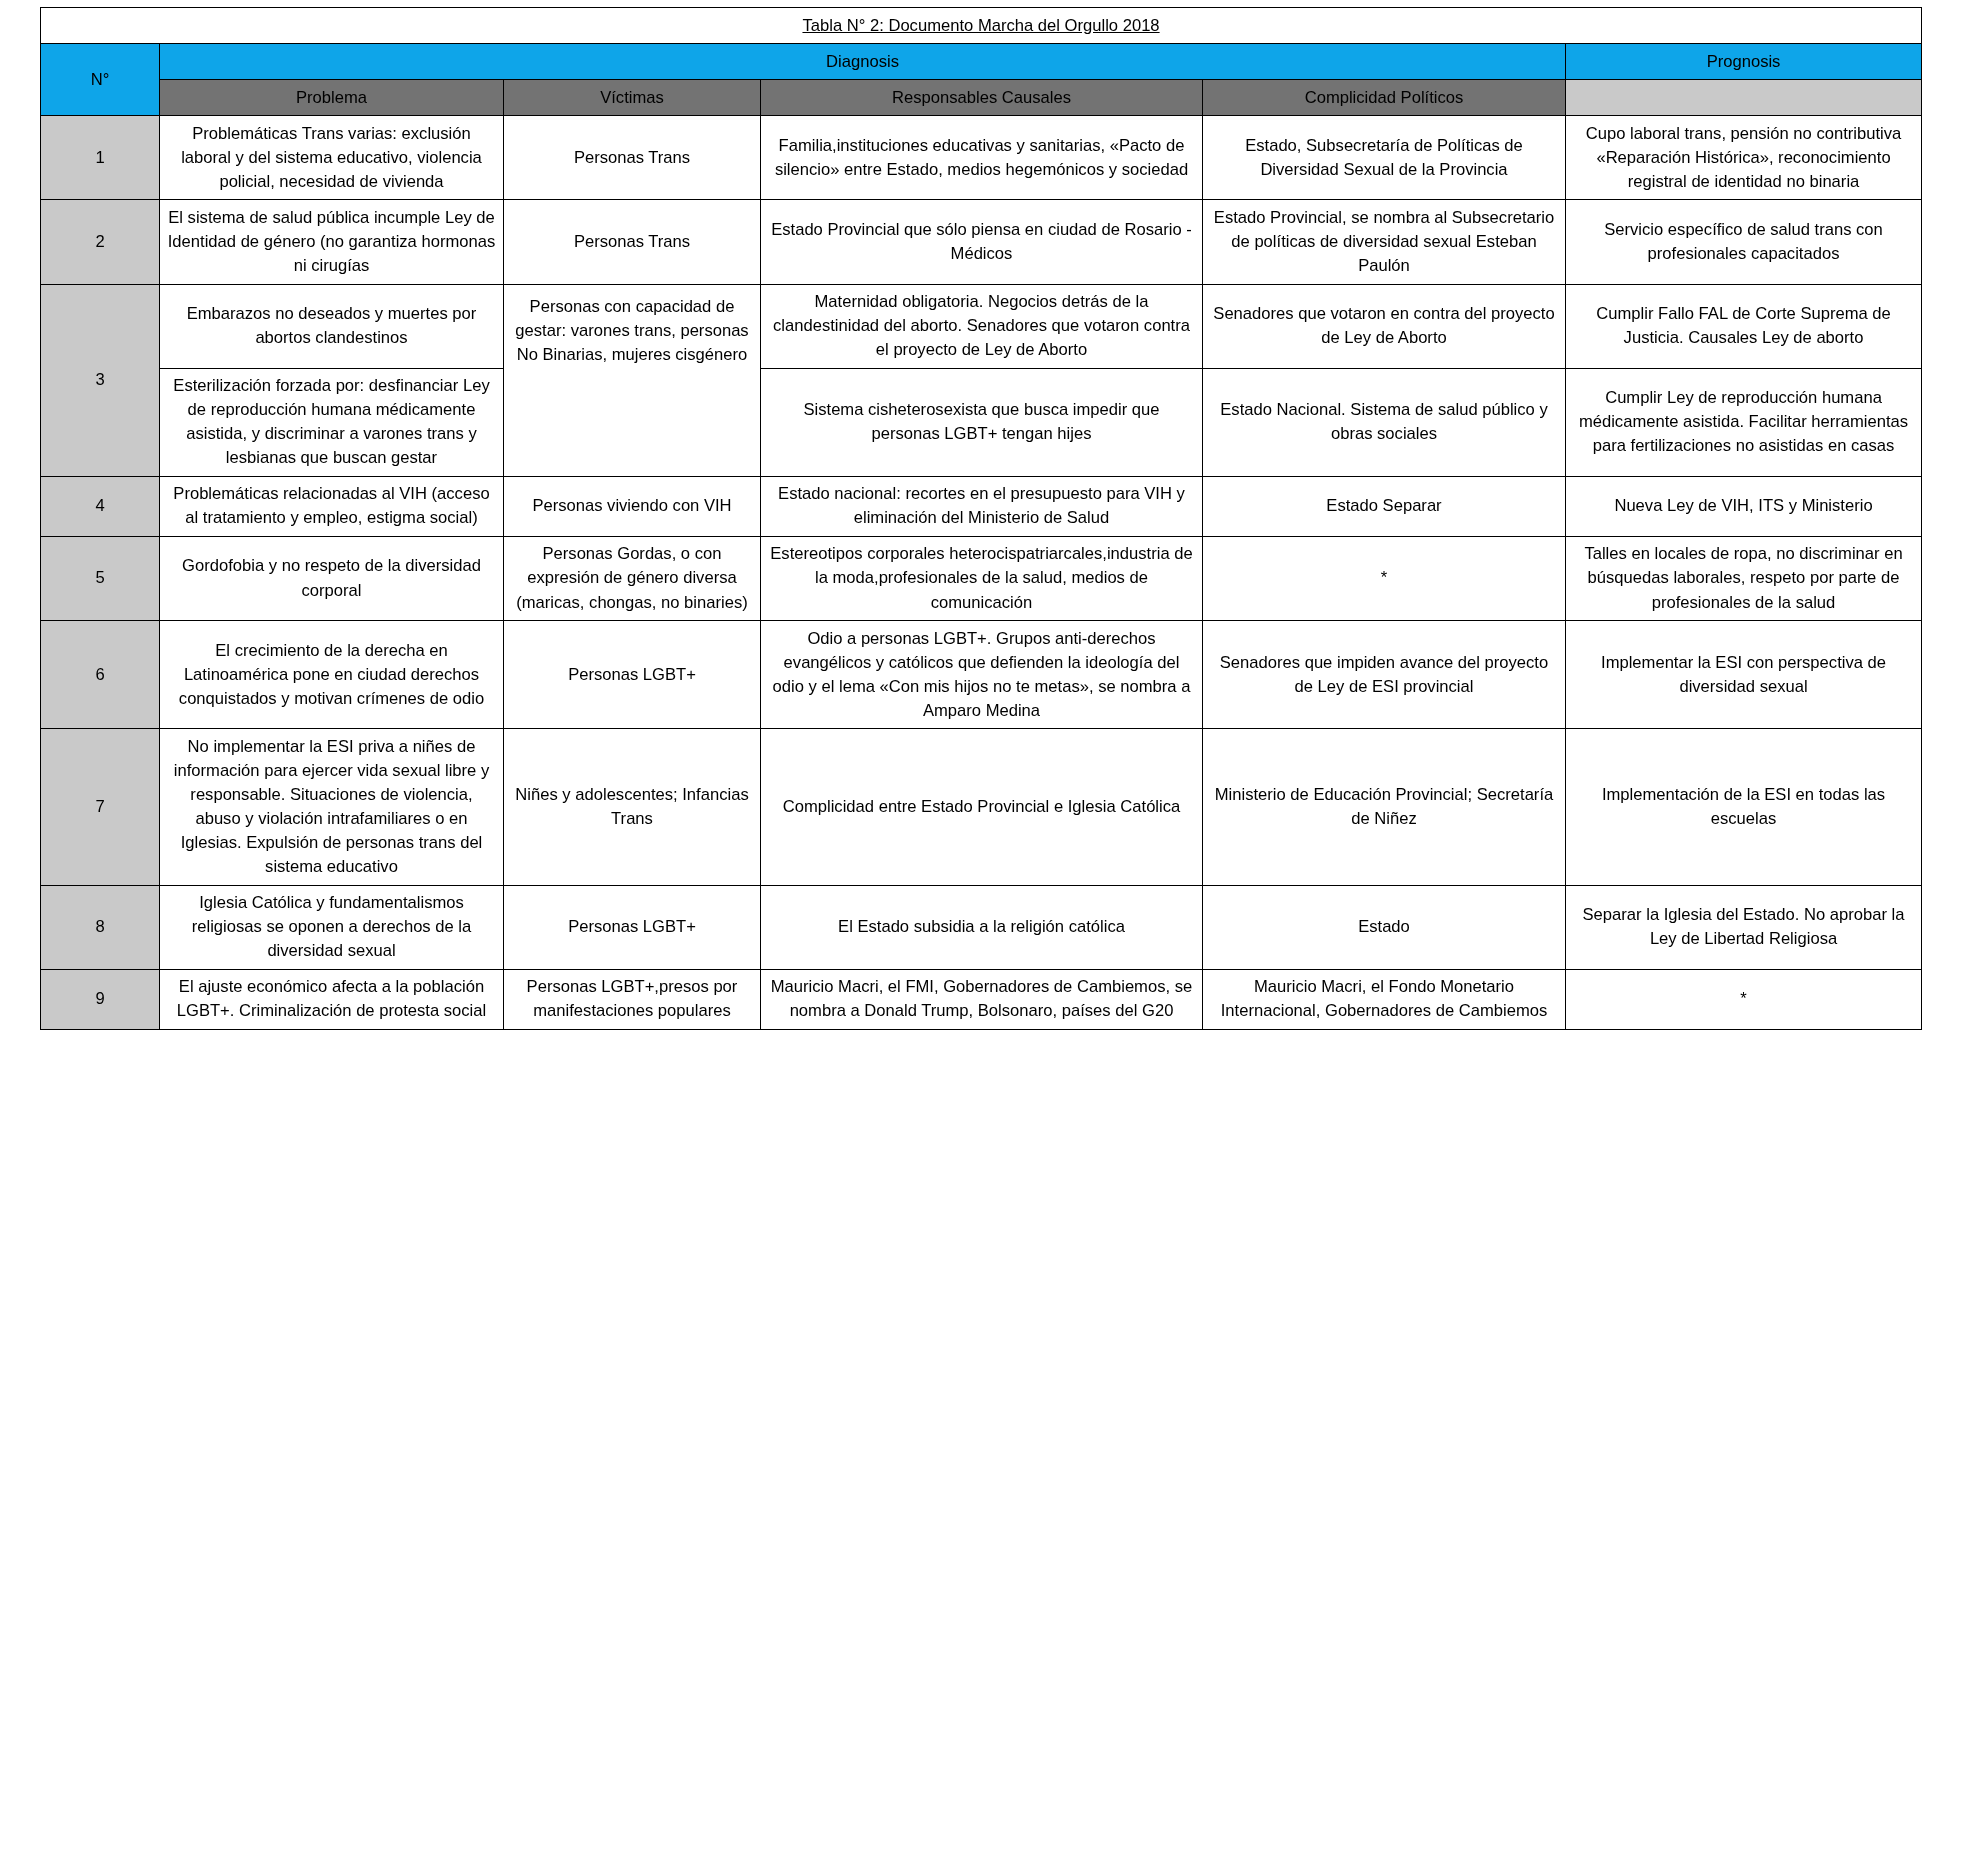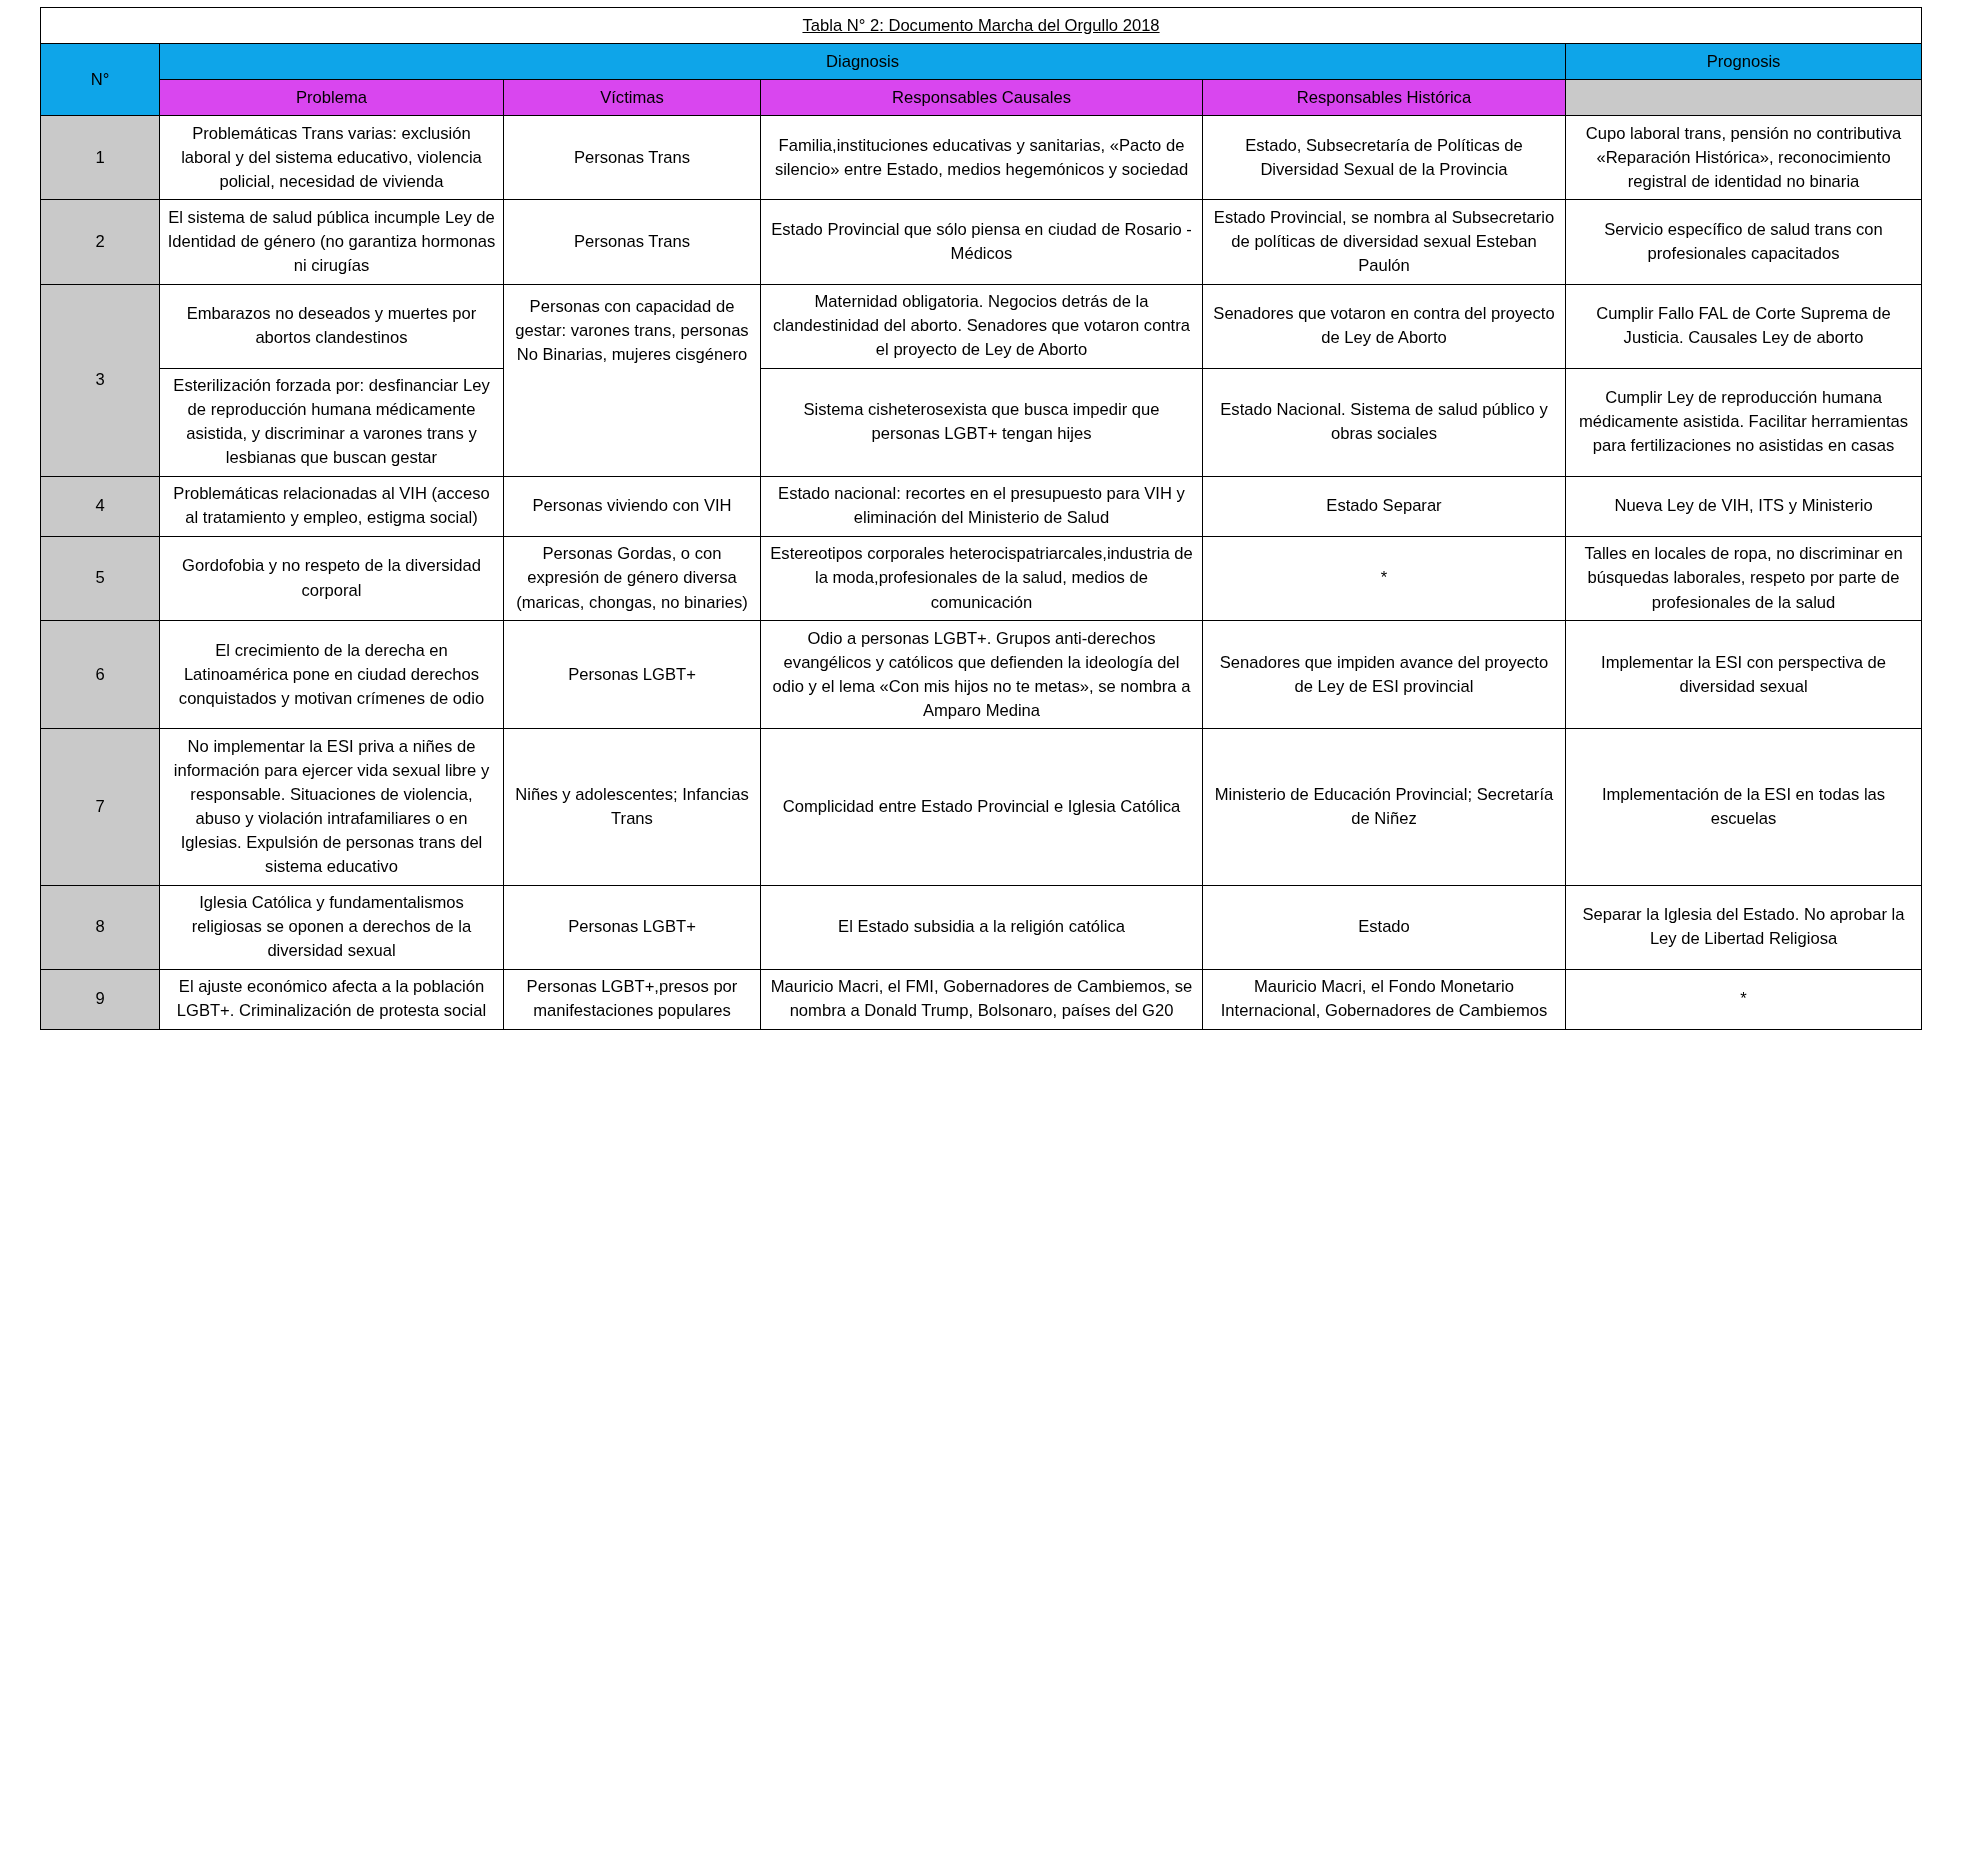--- a/index.html
+++ b/index.html
@@ -38,21 +38,21 @@
     background: #ffffff;
     text-decoration: underline;
   }
   .hdr-grey {
     background: #0ea5e9;
     font-weight: bold;
     font-size: 17.4px;
     padding: 8.7px 7.1px;
   }
   .sub-grey {
-    background: #d946ef;
+    background: #737373;
     font-weight: bold;
     font-size: 17.4px;
     padding: 8.7px 7.1px;
   }
   .blank-grey {
     background: #c9c9c9;
   }
   .num-cell {
     background: #c9c9c9;
     font-weight: bold;
@@ -87,21 +87,21 @@
       <tr>
         <td class="hdr-grey" rowspan="2">N°</td>
         <td class="hdr-grey" colspan="4">Diagnosis</td>
         <td class="hdr-grey" rowspan="1">Prognosis</td>
       </tr>
 
       <tr>
         <td class="sub-grey">Problema</td>
         <td class="sub-grey">Víctimas</td>
         <td class="sub-grey">Responsables Causales</td>
-        <td class="sub-grey">Responsables Histórica</td>
+        <td class="sub-grey">Complicidad Políticos</td>
         <td class="blank-grey"></td>
       </tr>
 
       <tr>
         <td class="num-cell">1</td>
         <td class="body-cell">Problemáticas Trans varias: exclusión laboral y del sistema educativo, violencia policial, necesidad de vivienda</td>
         <td class="body-cell">Personas Trans</td>
         <td class="body-cell">Familia,instituciones educativas y sanitarias, «Pacto de silencio» entre Estado, medios hegemónicos y sociedad</td>
         <td class="body-cell">Estado, Subsecretaría de Políticas de Diversidad Sexual de la Provincia</td>
         <td class="body-cell">Cupo laboral trans, pensión no contributiva «Reparación Histórica», reconocimiento registral de identidad no binaria</td>

